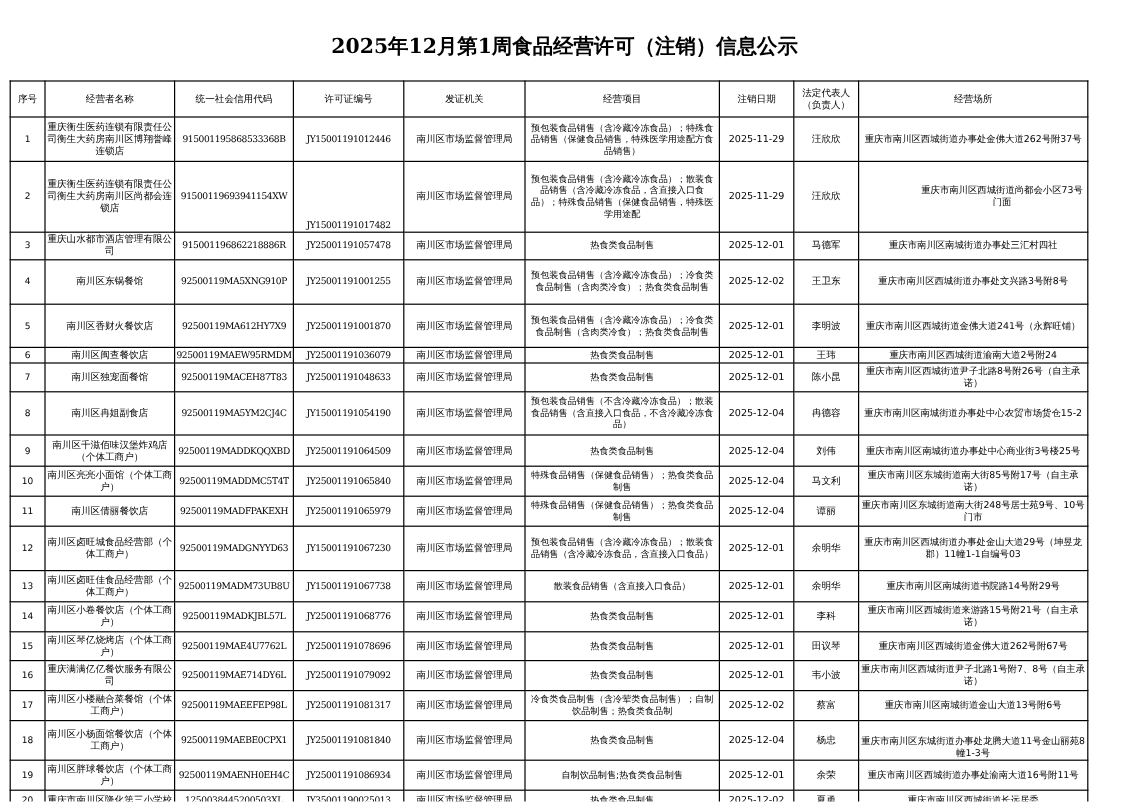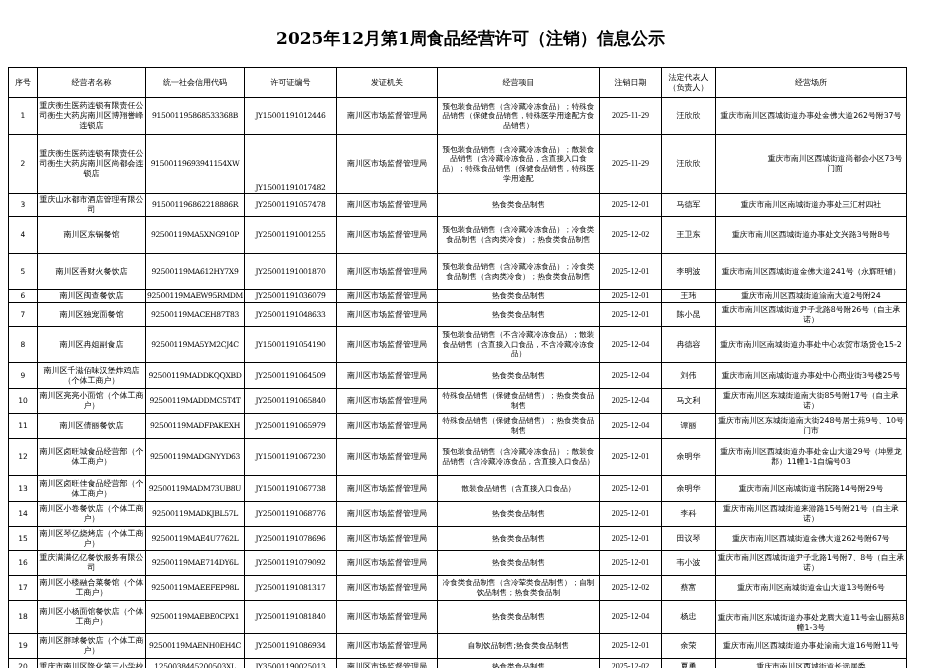--- a/index.html
+++ b/index.html
@@ -6,21 +6,21 @@
   body { width:941px; height:668px; overflow:hidden; position:relative;
          font-family:"DejaVu Sans", sans-serif; color:#000; }
   .title { position:absolute; left:0; top:27px; width:941px; text-align:center;
            font-family:"DejaVu Serif", serif; font-size:17px; font-weight:bold; letter-spacing:0px; }
   table { position:absolute; left:8px; top:67px; border-collapse:collapse; table-layout:fixed; }
   td, th { border:1px solid #000; padding:0 1px; text-align:center; vertical-align:middle;
            font-size:8px; line-height:10px; overflow:hidden; font-weight:normal; }
   th { font-size:8px; line-height:10px; height:29px; }
   td.code { font-family:"DejaVu Serif", serif; font-size:7.6px; letter-spacing:-0.35px; white-space:nowrap; }
   td.num { font-size:7.5px; }
-  td.date { font-size:8px; white-space:nowrap;font-family:Liberation Serif, serif; }
+  td.date { font-size:8px; white-space:nowrap; }
   td.items { font-size:7.6px; line-height:9.6px; padding:0 1px; }
   td.addr { font-size:7.8px; line-height:10px; }
   td.name { font-size:8px; line-height:10px; }
   .clip { overflow:hidden; display:block; }
 </style>
 </head>
 <body>
 
 <div class="title">2025年12月第1周食品经营许可（注销）信息公示</div>
 

